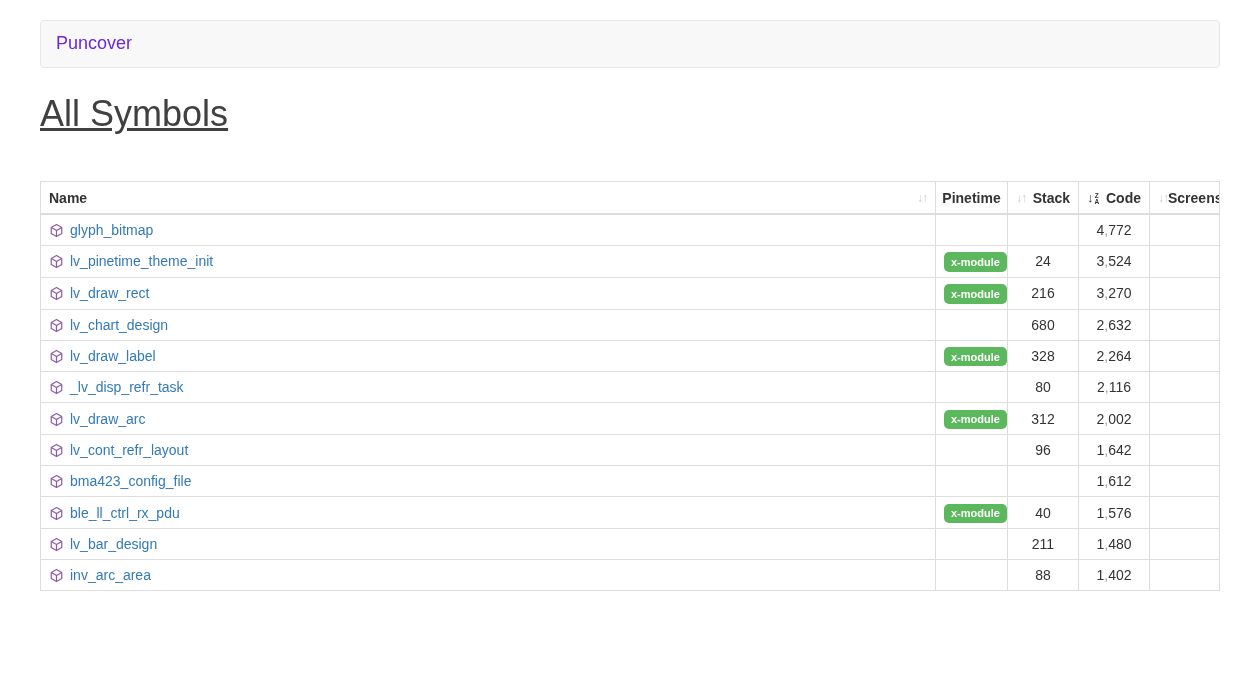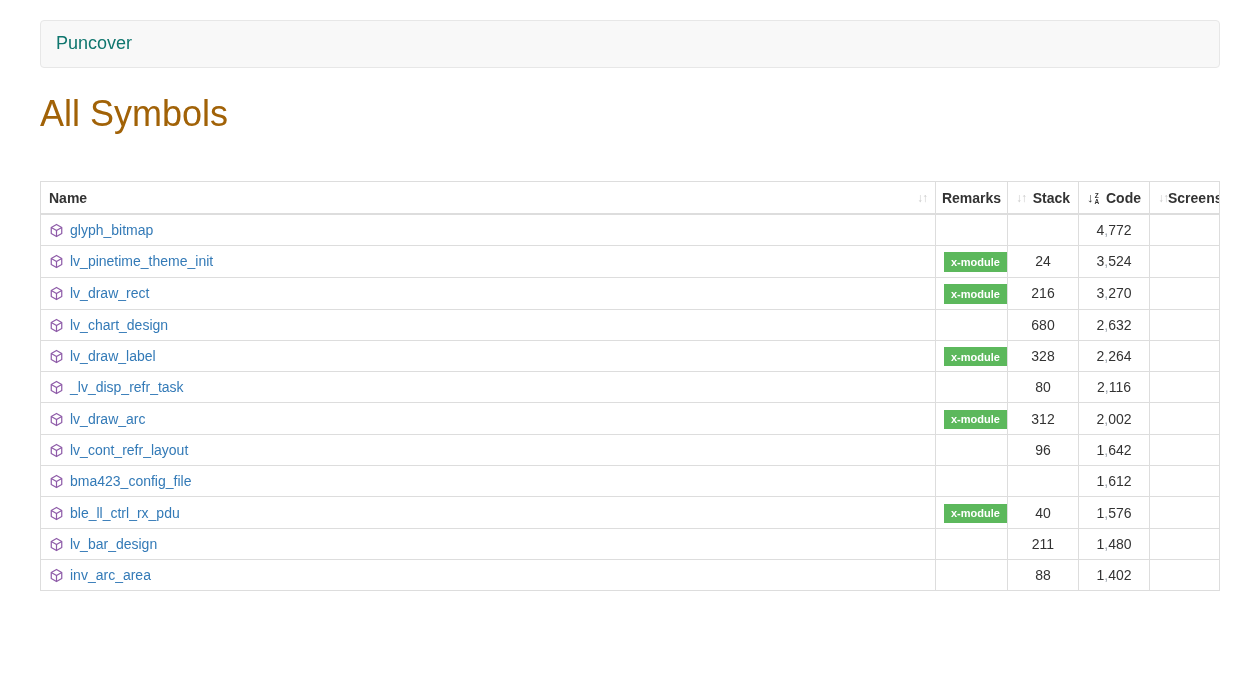--- a/index.html
+++ b/index.html
@@ -20,31 +20,32 @@
     height: 48px;
     background: #f8f8f8;
     border: 1px solid #e7e7e7;
     border-radius: 4px;
     display: flex;
     align-items: center;
   }
   .navbar-brand {
     padding: 0 15px;
     font-size: 18px;
-    color: #0f766e;
+    color: #6d28d9;
     text-decoration: none;
     cursor: pointer;
   }
 
   
   .page-title {
     margin: 20px 0 3px;
     font-size: 36px;
     font-weight: 500;
-    color: #a16207;
+    color: #404040;
+    text-decoration: underline;
   }
 
   
   table.symbols {
     width: 100%;
     border-collapse: collapse;
     table-layout: fixed;
     margin-top: 42px;
     background: #fff;
   }
@@ -104,21 +105,21 @@
 
   td.cell-remarks { text-align: center; }
   .badge-xmodule {
     display: inline-block;
     background: #5cb85c;
     color: #fff;
     font-size: 11px;
     font-weight: bold;
     line-height: 1.3;
     padding: 2.5px 7px;
-    border-radius: 0;
+    border-radius: 5px;
   }
   td.cell-num { text-align: center; color: #333; }
   td.cell-num .comma { color: #9aa2ab; }
 </style>
 </head>
 <body>
 
 <div class="container">
 
   <nav class="navbar">
@@ -138,21 +139,21 @@
     <thead>
       <tr>
         <th>
           <span class="th-inner">
             <span>Name</span>
             <span class="sort-icon">↓↑</span>
           </span>
         </th>
         <th>
           <span class="th-inner center">
-            <span>Remarks</span>
+            <span>Pinetime</span>
           </span>
         </th>
         <th>
           <span class="th-inner">
             <span class="sort-icon">↓↑</span>
             <span>Stack</span>
           </span>
         </th>
         <th>
           <span class="th-inner">

